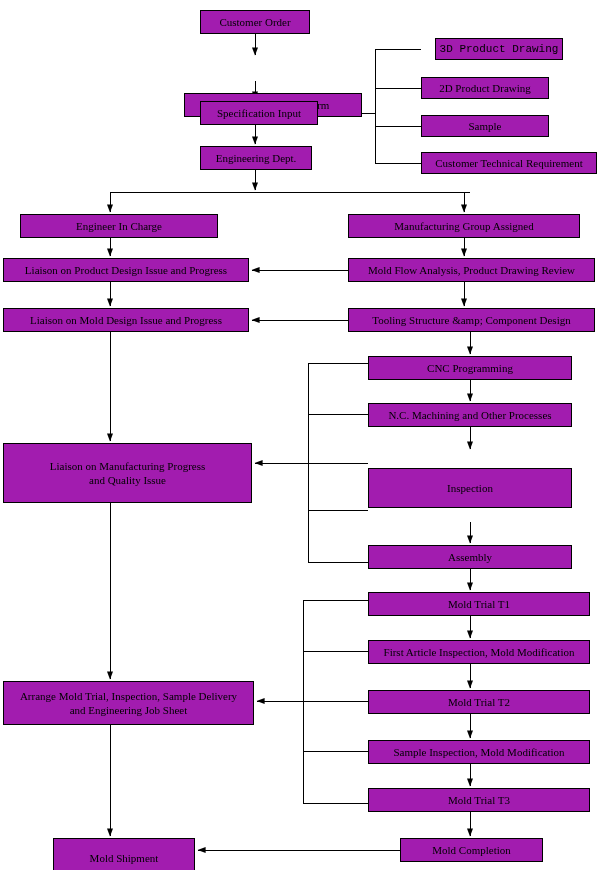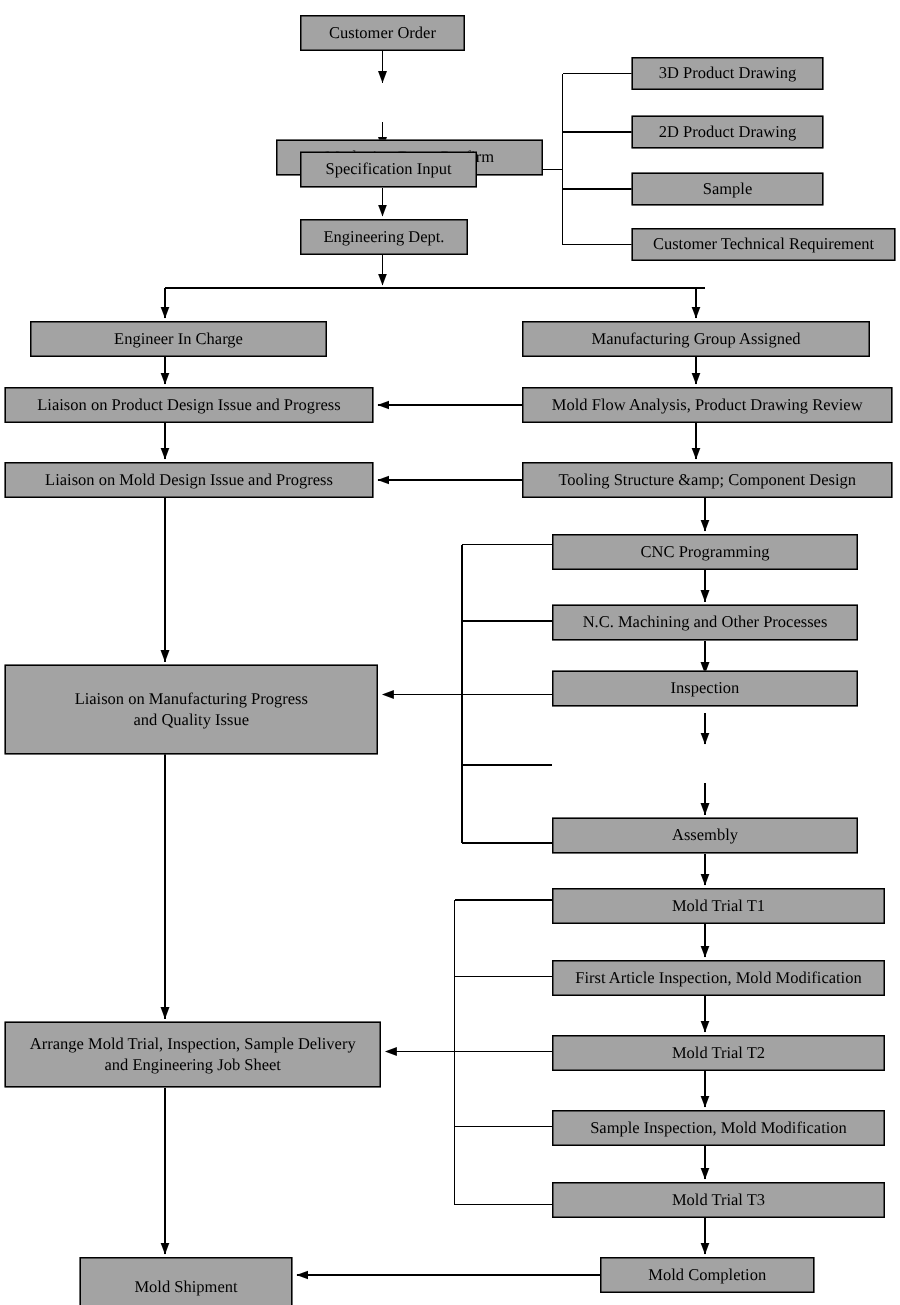--- a/index.html
+++ b/index.html
@@ -22,21 +22,21 @@
     left: 0;
     top: 0;
     width: 600px;
     height: 870px;
     pointer-events: none;
   }
   .node {
     position: absolute;
     box-sizing: border-box;
     border: 1px solid #000000;
-    background: #a3a3a3;
+    background: #a21caf;
     display: flex;
     align-items: center;
     justify-content: center;
     text-align: center;
     font-size: 11px;
     line-height: 1.28;
     color: #000000;
     padding: 0 3px;
     z-index: 2;
   }
@@ -126,21 +126,21 @@
   <div class="node" style="left:184px;top:57px;width:178px;height:24px;margin-top:36px;">
       <span>Marketing Dept. Confirm</span>
     </div>
   <div class="node" style="left:200px;top:101px;width:118px;height:24px;">
       <span>Specification Input</span>
     </div>
   <div class="node" style="left:200px;top:146px;width:112px;height:24px;">
       <span>Engineering Dept.</span>
     </div>
 
-  <div class="node" style="left:421px;top:38px;width:128px;height:22px;">
+  <div class="node" style="left:435px;top:38px;width:128px;height:22px;font-family:Liberation Mono, monospace;">
       <span>3D Product Drawing</span>
     </div>
   <div class="node" style="left:421px;top:77px;width:128px;height:22px;">
       <span>2D Product Drawing</span>
     </div>
   <div class="node" style="left:421px;top:115px;width:128px;height:22px;">
       <span>Sample</span>
     </div>
   <div class="node" style="left:421px;top:152px;width:176px;height:22px;">
       <span>Customer Technical Requirement</span>
@@ -166,21 +166,21 @@
   <div class="node" style="left:348px;top:308px;width:247px;height:24px;">
       <span>Tooling Structure &amp;amp; Component Design</span>
     </div>
 
   <div class="node" style="left:368px;top:356px;width:204px;height:24px;">
       <span>CNC Programming</span>
     </div>
   <div class="node" style="left:368px;top:403px;width:204px;height:24px;">
       <span>N.C. Machining and Other Processes</span>
     </div>
-  <div class="node" style="left:368px;top:447px;width:204px;height:24px;">
+  <div class="node" style="left:368px;top:468px;width:204px;height:40px;">
       <span>Inspection</span>
     </div>
   <div class="node" style="left:368px;top:545px;width:204px;height:24px;">
       <span>Assembly</span>
     </div>
 
   <div class="node" style="left:3px;top:443px;width:249px;height:60px;">
       <span>Liaison on Manufacturing Progress<br>and Quality Issue</span>
     </div>
 

